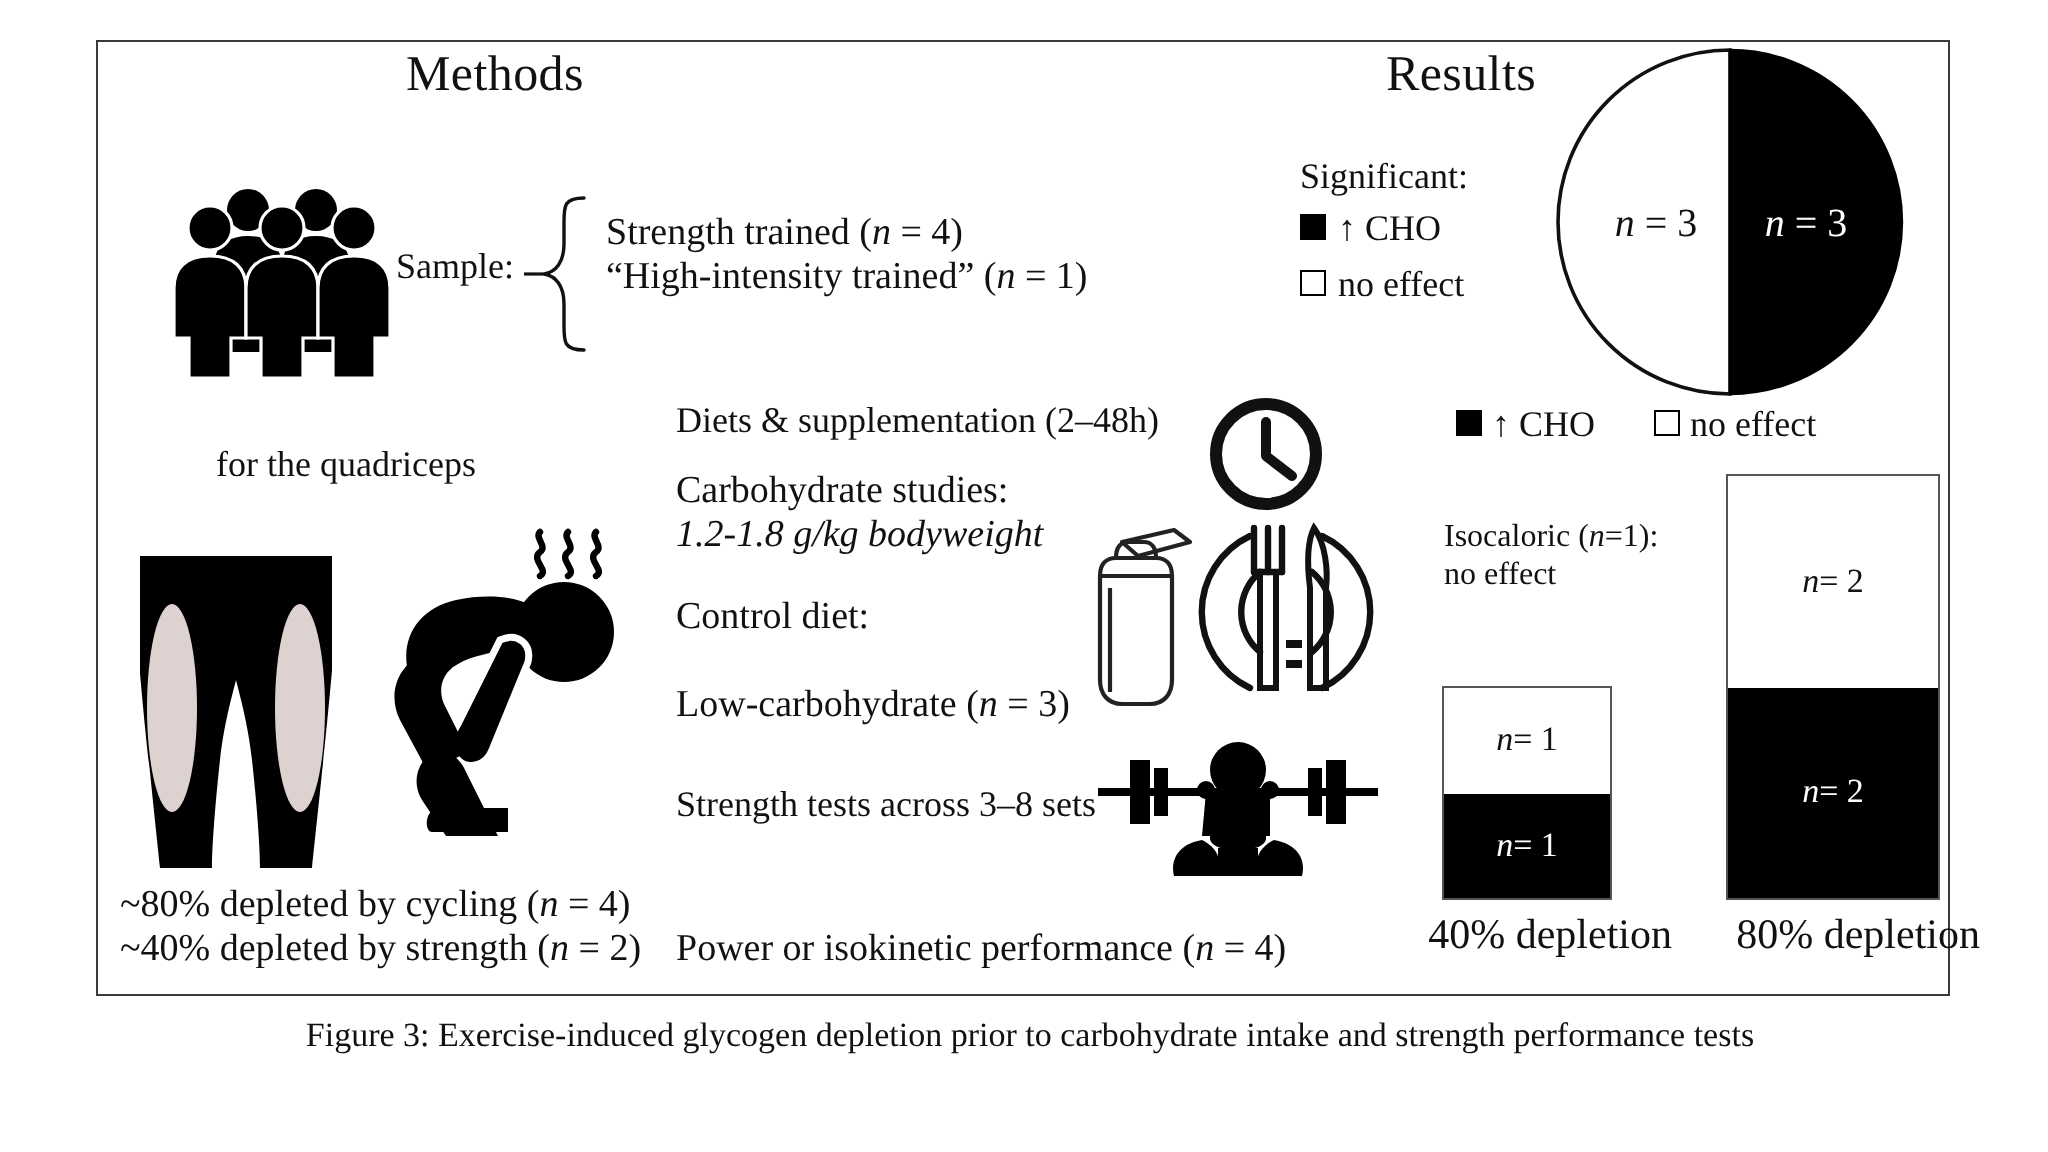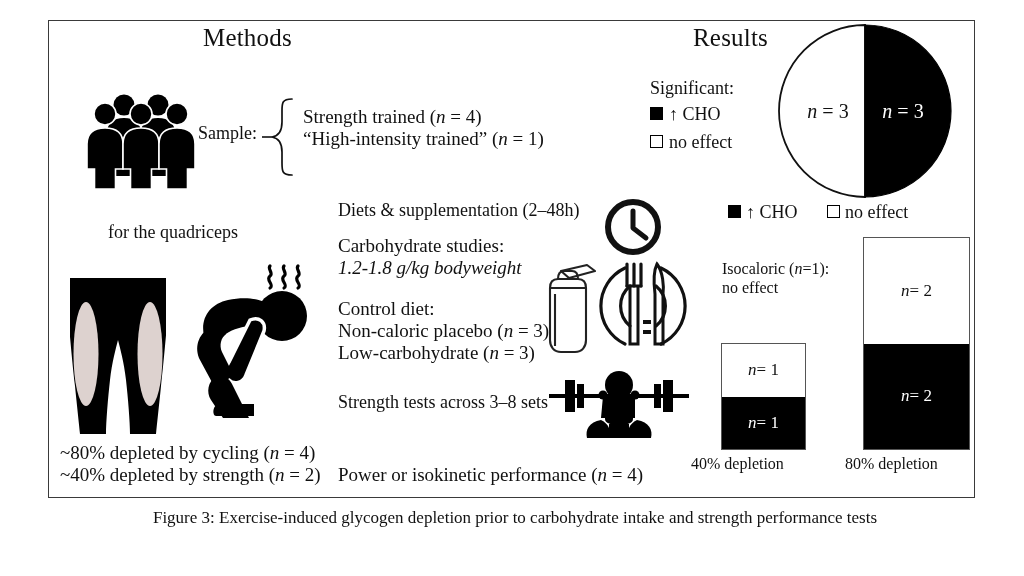--- a/index.html
+++ b/index.html
@@ -104,22 +104,22 @@
     align-items: center;
     justify-content: center;
     font-size: 17px;
     white-space: nowrap;
   }
   .seg-white { background: #ffffff; color: #111; }
   .seg-black { background: #000000; color: #ffffff; }
 
   .bar-label {
     position: absolute;
-    text-align: left;
-    font-size: 16px;
+    text-align: right;
+    font-size: 21px;
     white-space: nowrap;
   }
 
   
   .icon-box { position: absolute; }
   svg { display: block; overflow: visible; }
 </style>
 </head>
 <body>
 
@@ -240,21 +240,20 @@
     <svg width="62" height="62" viewBox="0 0 62 62">
       <circle cx="31" cy="31" r="25" fill="none" stroke="#111" stroke-width="6"></circle>
       <path d="M31 15 v17 l13 10" fill="none" stroke="#111" stroke-width="5" stroke-linecap="round" stroke-linejoin="round"></path>
     </svg>
   </div>
 
   <div class="txt body-17" style="left:338px; top:234px;">Carbohydrate studies:</div>
   <div class="txt body-17" style="left:338px; top:256px;font-style:italic;">1.2-1.8 g/kg bodyweight</div>
 
   <div class="txt body-17" style="left:338px; top:297px;">Control diet:</div>
-  <div class="txt body-17" style="left:338px; top:319px;">Non-caloric placebo (<i>n</i> = 3)</div>
   <div class="txt body-17" style="left:338px; top:341px;">Low-carbohydrate (<i>n</i> = 3)</div>
 
   <div class="icon-box" style="left:537px; top:258px;">
     <svg width="62" height="98" viewBox="0 0 62 98">
       <g fill="none" stroke="#222" stroke-width="2.1" stroke-linejoin="round">
         <path d="M13 30 h36 v52 c0 7 -4 12 -11 12 h-14 c-7 0 -11 -5 -11 -12 z"></path>
         <path d="M13 30 c0 -6 3 -9 8 -9 h20 c5 0 8 3 8 9"></path>
         <path d="M21 21 c0 -5 2 -8 6 -8 h8 c4 0 6 3 6 8"></path>
         <path d="M24 13 l26 -6 l8 6 l-26 7z"></path>
         <path d="M18 36 v52"></path>

